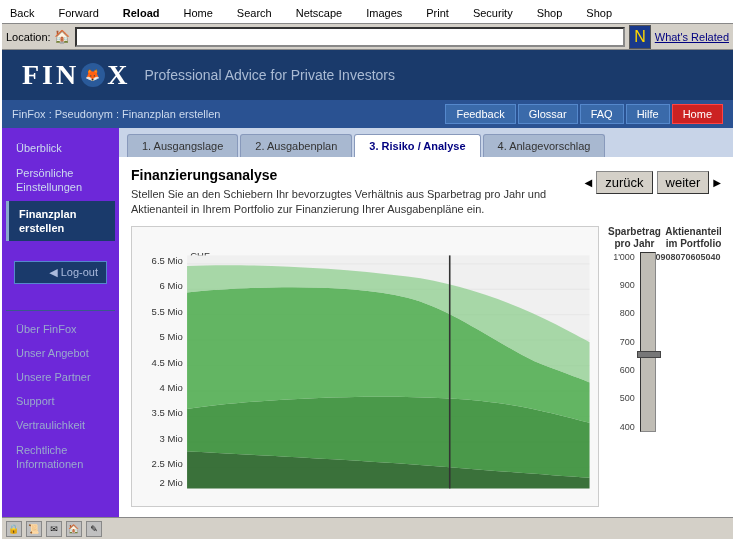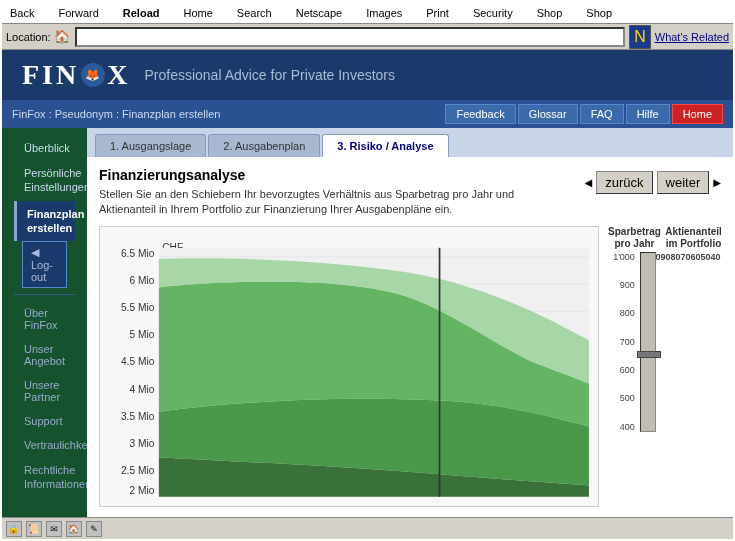--- a/index.html
+++ b/index.html
@@ -26,24 +26,24 @@
     .nav-bar { background: #2a5292; height: 28px; display: flex; align-items: center; padding: 0 10px; gap: 0; }
     .nav-breadcrumb { color: #ccdaee; font-size: 11px; flex: 1; }
     .nav-buttons { display: flex; gap: 2px; }
     .nav-btn { padding: 3px 10px; font-size: 11px; background: #3a6aaa; color: white; border: 1px solid #5588cc; cursor: pointer; }
     .nav-btn.red { background: #cc2222; border-color: #ff4444; }
 
     
     .content-wrapper { display: flex; flex: 1; overflow: hidden; }
 
     
-    .sidebar { width: 85px; background: #14532d; color: white; display: flex; flex-direction: column; padding: 8px 12px; }
+    .sidebar { width: 117px; background: #6d28d9; color: white; display: flex; flex-direction: column; padding: 8px 4px; }
     .sidebar-item { padding: 6px 10px; font-size: 11px; color: #ccdaee; cursor: pointer; }
     .sidebar-item.active { background: #1a3a6b; color: white; font-weight: bold; border-left: 3px solid #88aacc; }
-    .sidebar-logout { margin: 0 8px; background: #1a3a6b; border: 1px solid #5588cc; color: #aabbdd; padding: 4px 8px; font-size: 11px; cursor: pointer; text-align: left; }
+    .sidebar-logout { margin: 20px 8px; background: #1a3a6b; border: 1px solid #5588cc; color: #aabbdd; padding: 4px 8px; font-size: 11px; cursor: pointer; text-align: right; }
     .sidebar-divider { height: 1px; background: #3a5a8a; margin: 6px 0; }
     .sidebar-item.lower { color: #99aacc; font-size: 11px; }
 
     
     .main-area { flex: 1; background: #eef0f4; display: flex; flex-direction: column; overflow: hidden; }
 
     
     .tabs { display: flex; background: #c8d4e8; padding: 6px 8px 0; gap: 2px; }
     .tab { padding: 5px 14px; font-size: 11px; background: #a8b8d0; color: #333; cursor: pointer; border: 1px solid #8899bb; border-bottom: none; border-radius: 3px 3px 0 0; }
     .tab.active { background: white; color: #000080; font-weight: bold; }
@@ -141,20 +141,21 @@
         <div class="sidebar-item lower">Vertraulichkeit</div>
         <div class="sidebar-item lower" style="line-height:1.3;">Rechtliche Informationen</div>
       </div>
 
       <div class="main-area">
 
         <div class="tabs">
           <div class="tab">1. Ausgangslage</div>
           <div class="tab">2. Ausgabenplan</div>
           <div class="tab active">3. Risiko / Analyse</div>
+          <div class="tab">4. Anlagevorschlag</div>
         </div>
 
         <div class="analysis-content">
 
           <div style="display:flex; justify-content:space-between; align-items:flex-start;">
             <div>
               <div class="analysis-title">Finanzierungsanalyse</div>
               <div class="analysis-desc" style="max-width:420px; margin-top:4px;">Stellen Sie an den Schiebern Ihr bevorzugtes Verhältnis aus Sparbetrag pro Jahr und Aktienanteil in Ihrem Portfolio zur Finanzierung Ihrer Ausgabenpläne ein.</div>
             </div>
             <div style="display:flex; gap:4px; align-items:center; margin-top:4px;">

